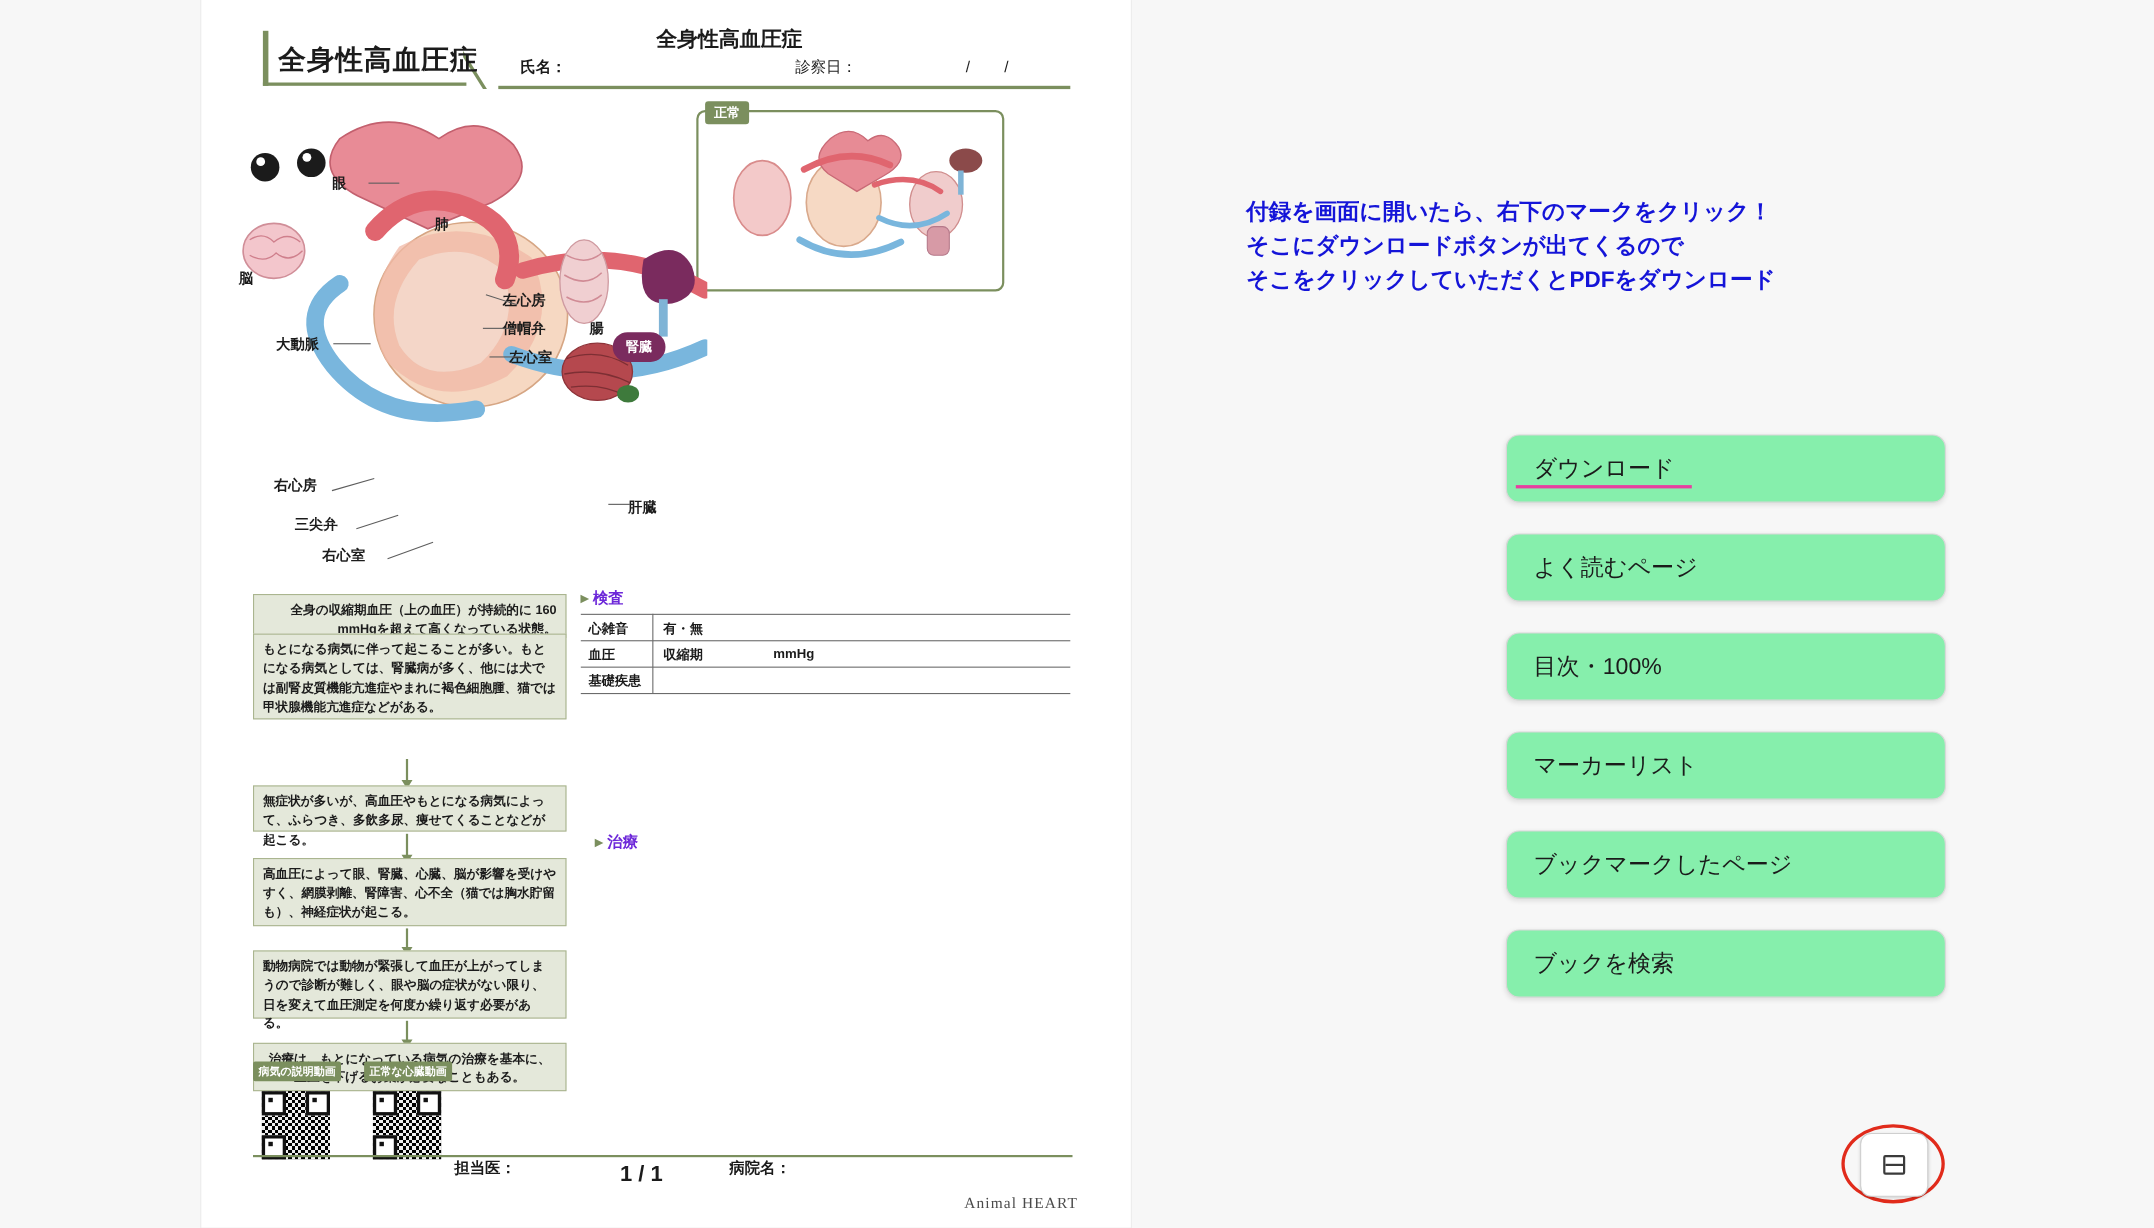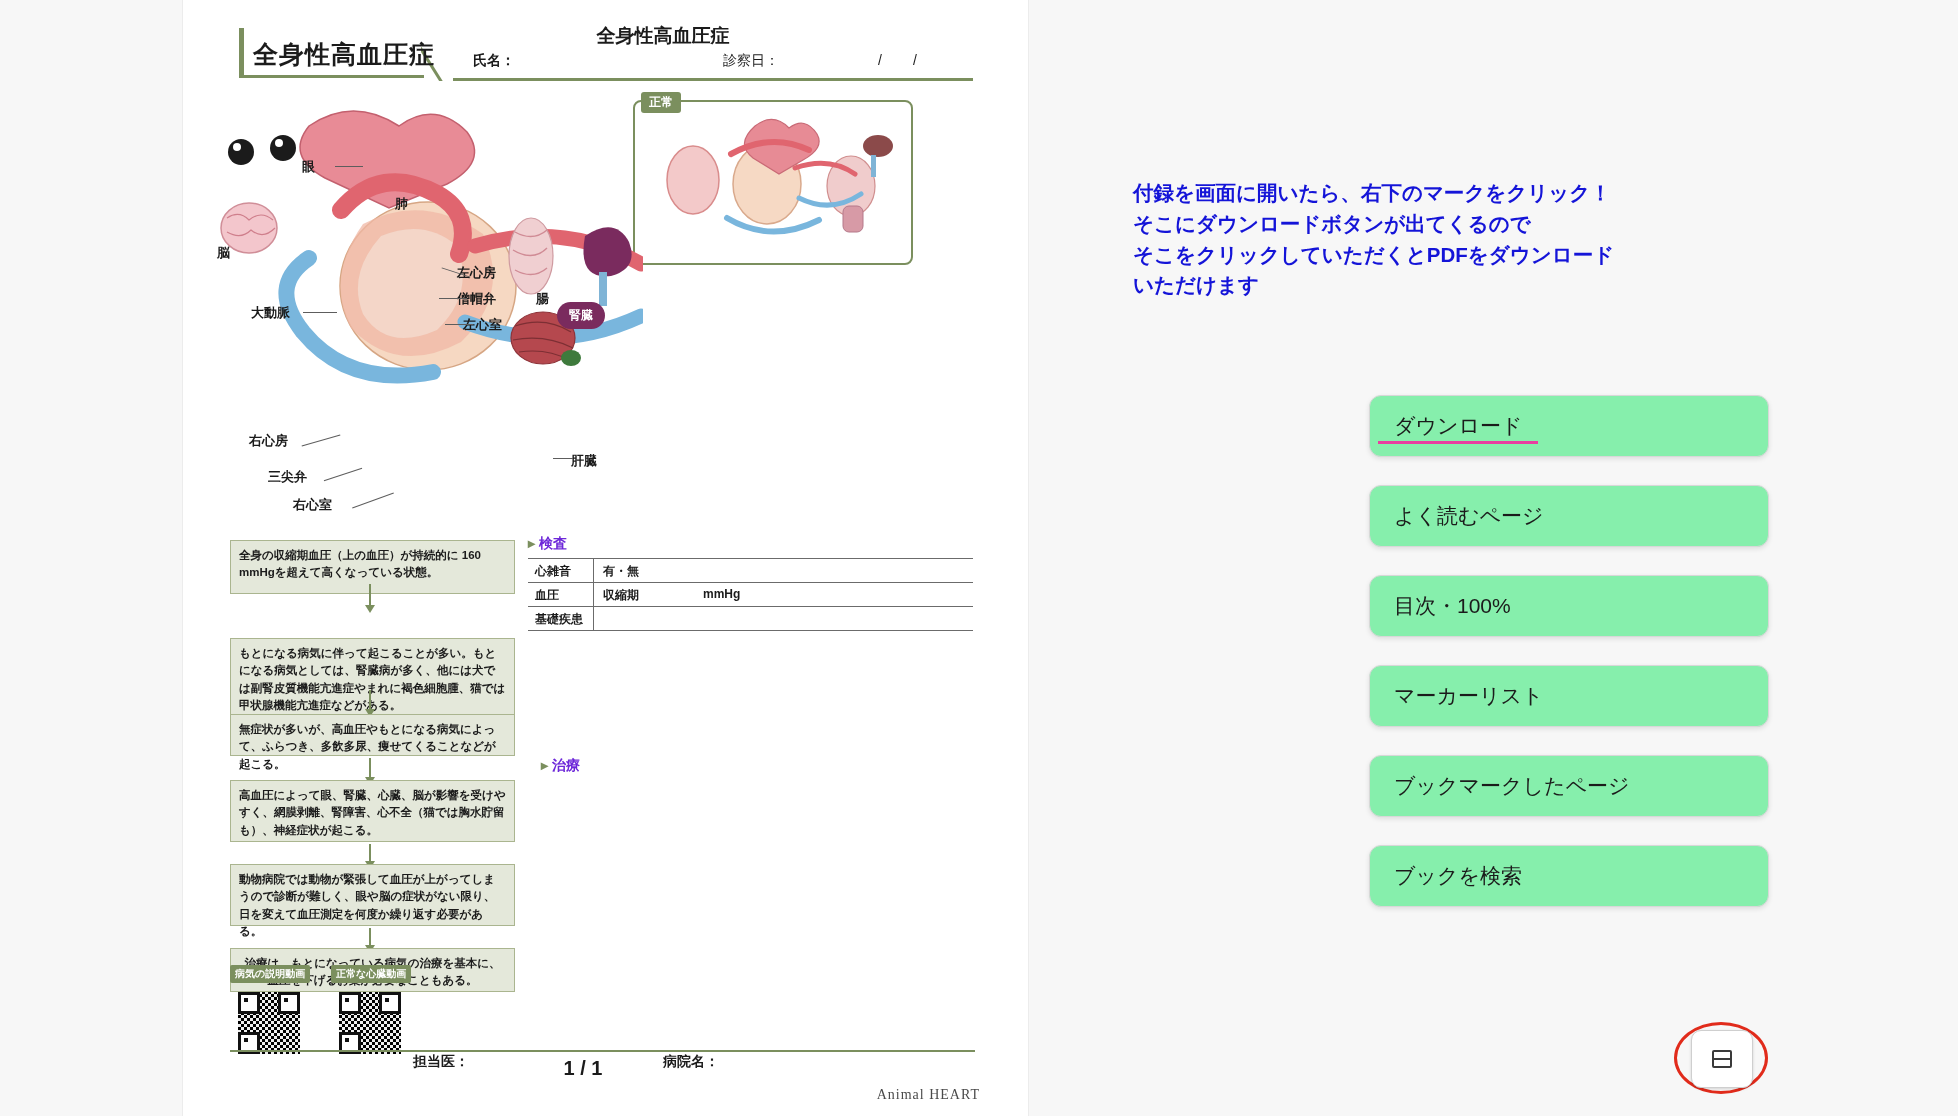--- a/index.html
+++ b/index.html
@@ -461,25 +461,25 @@
     <div class="an-leader" style="left:152px; top:166px; width:28px;"></div>
     <div class="an-leader" style="left:258px; top:272px; width:30px; transform:rotate(18deg);"></div>
     <div class="an-leader" style="left:256px; top:298px; width:28px;"></div>
     <div class="an-leader" style="left:120px; top:312px; width:34px;"></div>
     <div class="an-leader" style="left:262px; top:324px; width:28px;"></div>
     <div class="an-leader" style="left:118px; top:440px; width:40px; transform:rotate(-16deg);"></div>
     <div class="an-leader" style="left:140px; top:474px; width:40px; transform:rotate(-18deg);"></div>
     <div class="an-leader" style="left:168px; top:500px; width:44px; transform:rotate(-20deg);"></div>
     <div class="an-leader" style="left:370px; top:458px; width:20px;"></div>
 
-    <div class="flow-box" style="top:540px; height:54px; text-align:left;">全身の収縮期血圧（上の血圧）が持続的に
+    <div class="flow-box" style="top:540px; height:40px; text-align:right;">全身の収縮期血圧（上の血圧）が持続的に
 160 mmHgを超えて高くなっている状態。</div>
     <div class="flow-arrow" style="top:584px; height:22px;"></div>
 
-    <div class="flow-box" style="top:638px; height:88px;">もとになる病気に伴って起こることが多い。もとになる病気としては、腎臓病が多く、他には犬では副腎皮質機能亢進症やまれに褐色細胞腫、猫では甲状腺機能亢進症などがある。</div>
+    <div class="flow-box" style="top:576px; height:78px;">もとになる病気に伴って起こることが多い。もとになる病気としては、腎臓病が多く、他には犬では副腎皮質機能亢進症やまれに褐色細胞腫、猫では甲状腺機能亢進症などがある。</div>
     <div class="flow-arrow" style="top:690px; height:20px;"></div>
 
     <div class="flow-box" style="top:714px; height:42px;">無症状が多いが、高血圧やもとになる病気によって、ふらつき、多飲多尿、痩せてくることなどが起こる。</div>
     <div class="flow-arrow" style="top:758px; height:20px;"></div>
 
     <div class="flow-box" style="top:780px; height:62px;">高血圧によって眼、腎臓、心臓、脳が影響を受けやすく、網膜剥離、腎障害、心不全（猫では胸水貯留も）、神経症状が起こる。</div>
     <div class="flow-arrow" style="top:844px; height:18px;"></div>
 
     <div class="flow-box" style="top:864px; height:62px;">動物病院では動物が緊張して血圧が上がってしまうので診断が難しく、眼や脳の症状がない限り、日を変えて血圧測定を何度か繰り返す必要がある。</div>
     <div class="flow-arrow" style="top:928px; height:18px;"></div>
@@ -521,21 +521,20 @@
     <div class="footer-label" style="left:480px; top:1053px;">病院名：</div>
     <div class="footer-pageno">1 / 1</div>
     <div class="brand">Animal HEART</div>
   </div>
 </div>
 
 <div id="instructions">
   <div>付録を画面に開いたら、右下のマークをクリック！</div>
   <div>そこにダウンロードボタンが出てくるので</div>
   <div>そこをクリックしていただくとPDFをダウンロード</div>
-  <div>いただけます</div>
 </div>
 
 <div id="menu">
   <div class="menu-item marked">
     <span class="underline"></span>
     <span>ダウンロード</span>
   </div>
   <div class="menu-item">
     <span>よく読むページ</span>
   </div>

